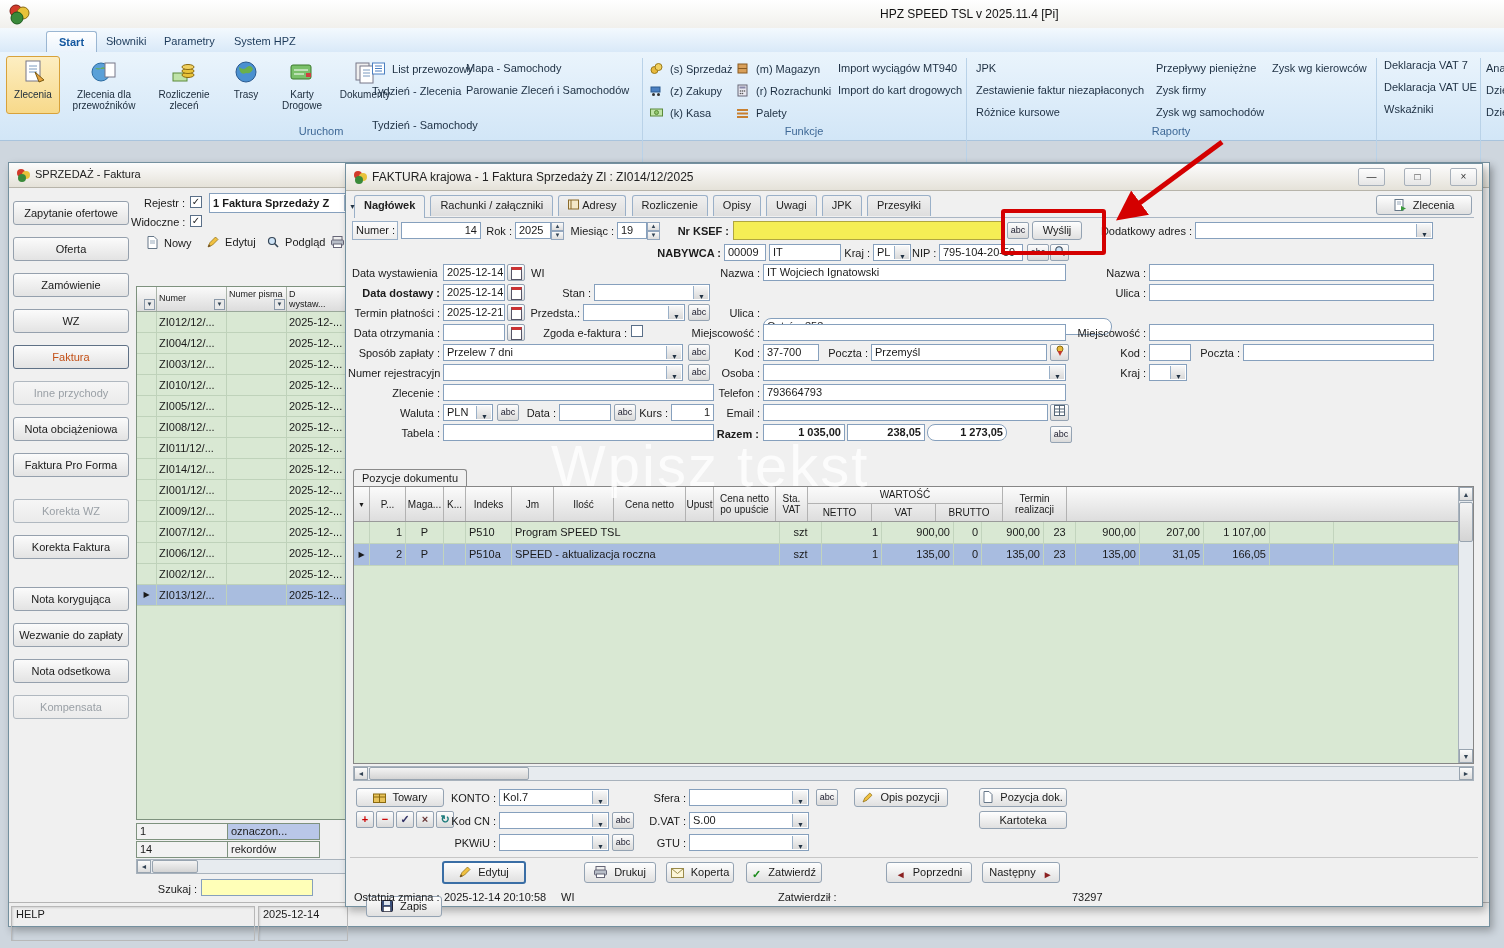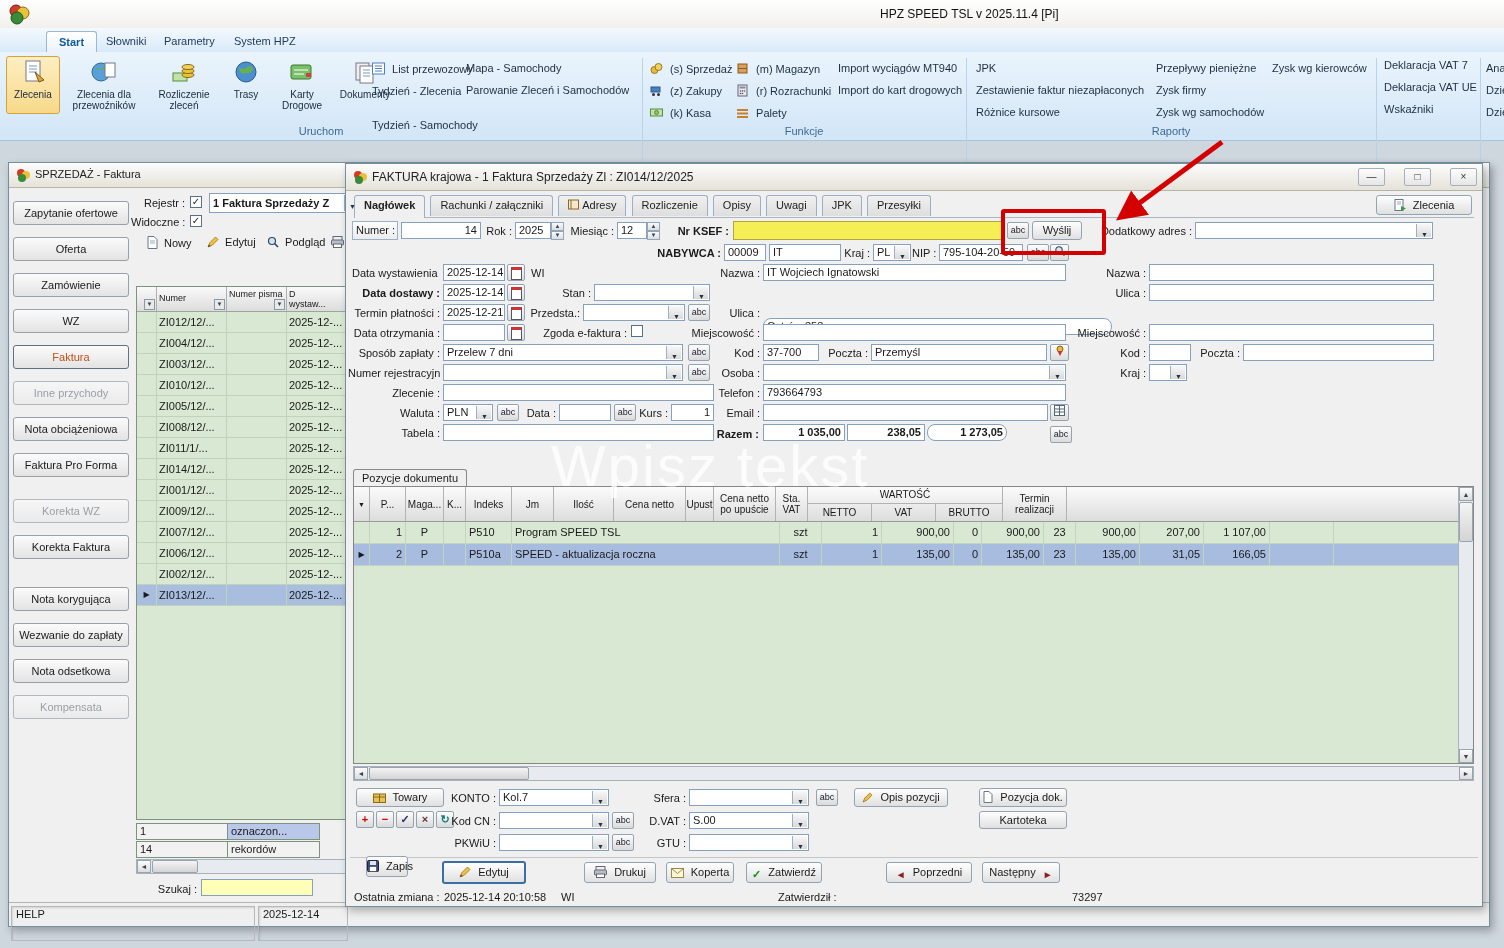--- a/index.html
+++ b/index.html
@@ -417,21 +417,21 @@
 
           <div class="lrow">
             <span class="lc0"></span>
             <span class="lc1">ZI008/12/...</span>
             <span class="lc2"></span>
             <span class="lc3">2025-12-...</span>
           </div>
 
           <div class="lrow">
             <span class="lc0"></span>
-            <span class="lc1">ZI011/1/...</span>
+            <span class="lc1">ZI011/12/...</span>
             <span class="lc2"></span>
             <span class="lc3">2025-12-...</span>
           </div>
 
           <div class="lrow">
             <span class="lc0"></span>
             <span class="lc1">ZI014/12/...</span>
             <span class="lc2"></span>
             <span class="lc3">2025-12-...</span>
           </div>
@@ -539,21 +539,21 @@
 
     <div class="lbl" style="left:6px;top:57px;width:46px;height:19px;line-height:17px;border:1px solid #9ab0c8;box-sizing:border-box;padding:0 3px;background:linear-gradient(#fcfcfc,#ececec);">Numer :</div>
     <div class="fld rt" style="left:55px;top:58px;width:80px;">14</div>
     <div class="lbl r" style="left:138px;top:60px;width:28px;">Rok :</div>
     <div class="fld" style="left:169px;top:58px;width:36px;">2025</div>
     <div class="spin" style="left:205px;top:58px;">
         <i class="su">▲</i>
         <i class="sd">▼</i>
       </div>
     <div class="lbl r" style="left:222px;top:60px;width:46px;">Miesiąc :</div>
-    <div class="fld" style="left:271px;top:58px;width:30px;">12</div>
+    <div class="fld" style="left:271px;top:58px;width:30px;">19</div>
     <div class="spin" style="left:301px;top:58px;">
         <i class="su">▲</i>
         <i class="sd">▼</i>
       </div>
     <div class="lbl r b" style="left:325px;top:60px;width:58px;">Nr KSEF :</div>
     <div class="fld" style="left:387px;top:57px;width:272px;height:19px;background:#f5ee55;border-color:#b0a640;"></div>
     <div class="abcb" style="left:661px;top:58px;">abc</div>
     <div class="btn" style="left:686px;top:57px;width:50px;height:19px;line-height:17px;">Wyślij</div>
     <div class="lbl r" style="left:753px;top:60px;width:93px;">Dodatkowy adres :</div>
     <div class="fld cmb" style="left:849px;top:58px;width:238px;"></div>
@@ -793,21 +793,21 @@
     <div class="btn" style="left:633px;top:647px;width:88px;height:18px;line-height:16px;">Kartoteka</div>
 
     <div class="lbl r" style="left:104px;top:672px;width:46px;">PKWiU :</div>
     <div class="fld cmb" style="left:153px;top:670px;width:110px;"></div>
     <div class="abcb" style="left:266px;top:670px;">abc</div>
     <div class="lbl r" style="left:300px;top:672px;width:40px;">GTU :</div>
     <div class="fld cmb" style="left:343px;top:670px;width:120px;"></div>
 
     <div class="abs" style="left:4px;top:693px;width:1128px;height:1px;background:#c6c6c6;"></div>
 
-    <div class="btn" style="left:20px;top:692px;width:42px;height:21px;line-height:19px;">
+    <div class="btn" style="left:20px;top:732px;width:76px;height:21px;line-height:19px;">
       <span class="bic"><svg width="12" height="12">
             <rect x="0.5" y="0.5" width="11" height="11" rx="1" fill="#3a4f7a" stroke="#223"></rect>
             <rect x="3" y="1" width="6" height="4" fill="#dfe6ef"></rect>
             <rect x="2.5" y="6.5" width="7" height="5" fill="#fff" stroke="#223" stroke-width="0.5"></rect>
           </svg></span>
       <span>Zapis</span>
     </div>
     <div class="btn" style="left:96px;top:697px;width:84px;height:23px;line-height:19px;border:2px solid #3a6ea5;">
       <span class="bic"><svg width="12" height="12">
             <polygon points="1,11 3,6.5 8.5,1 11,3.5 5.5,9" fill="#f0c040" stroke="#8a6a10" stroke-width="0.7"></polygon>

